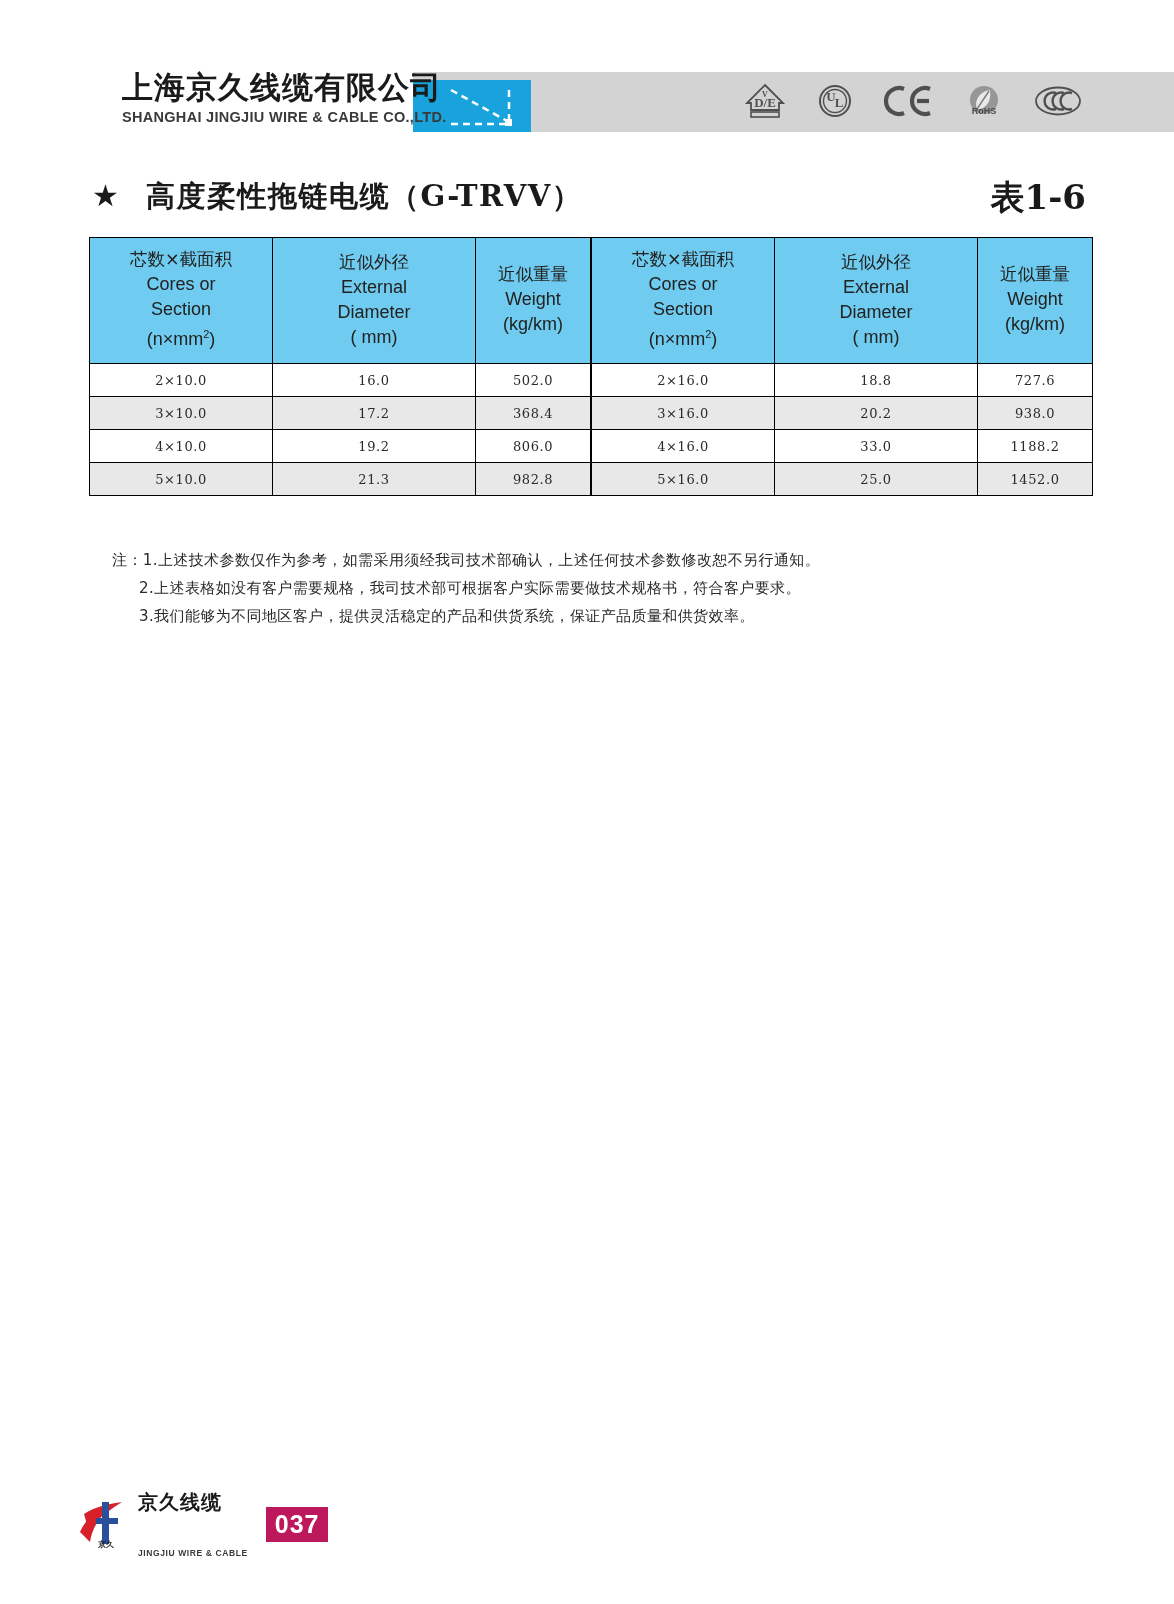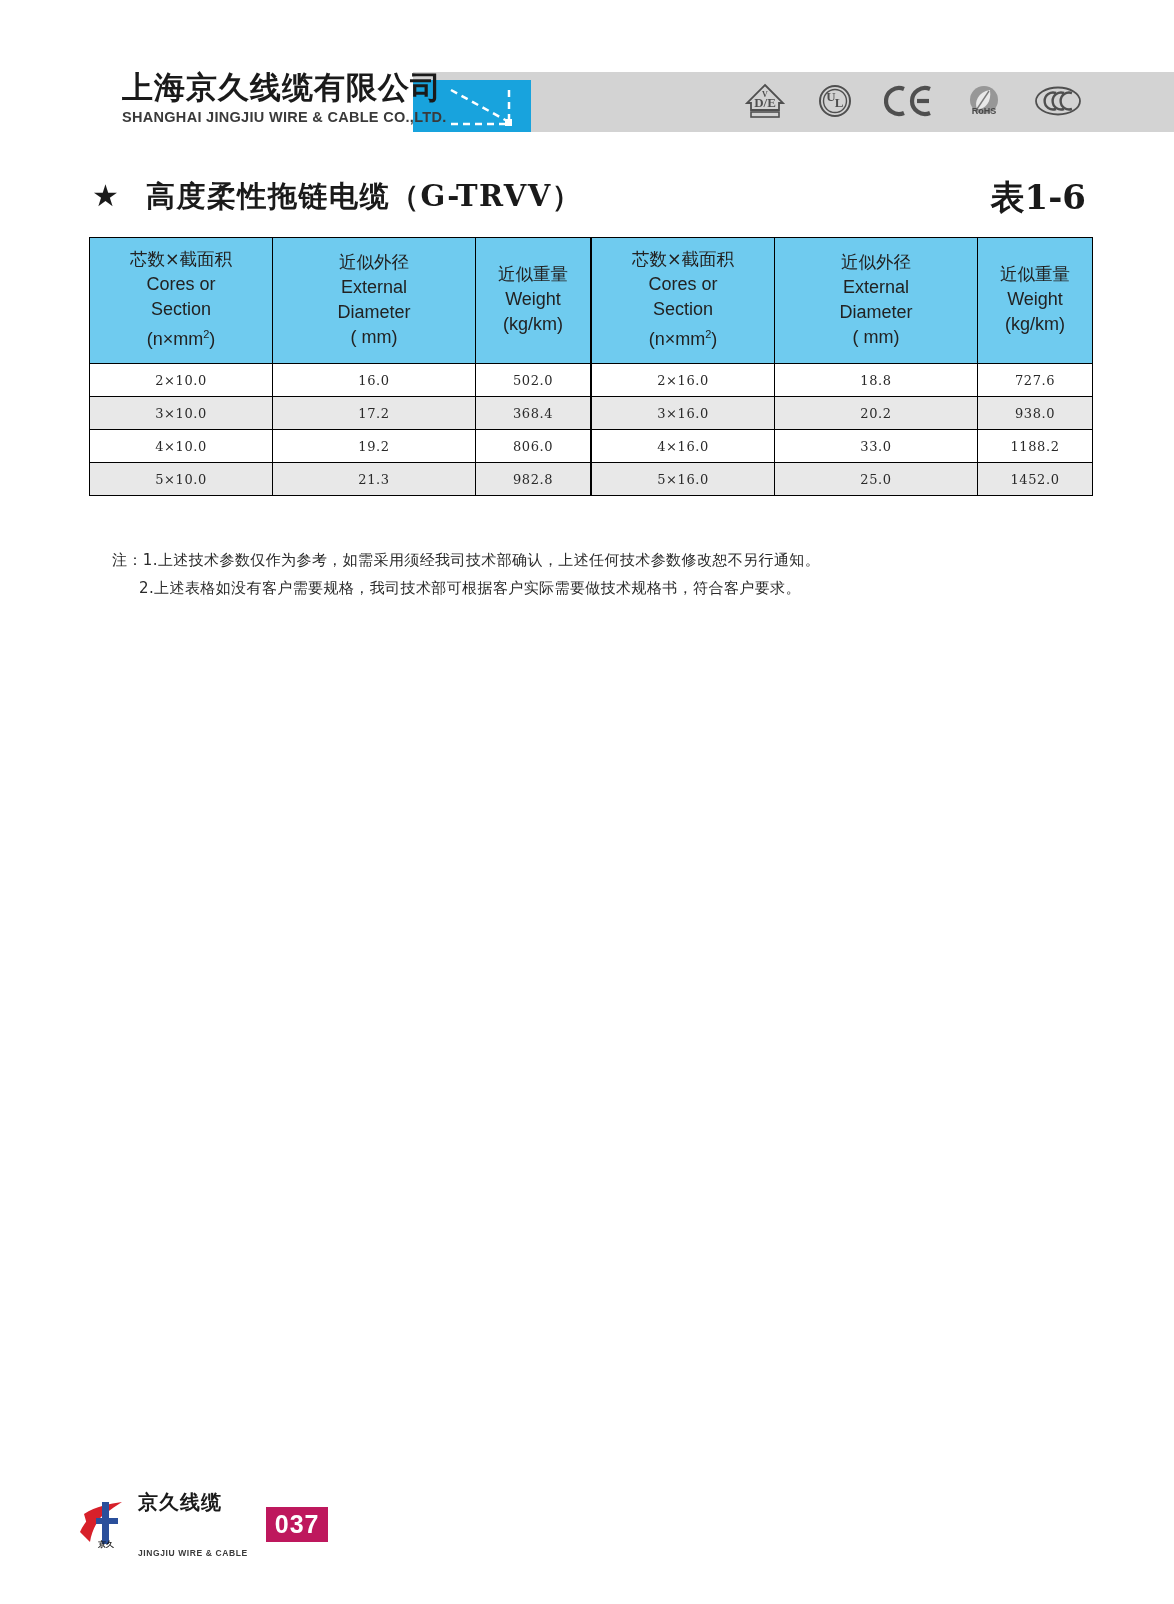--- a/index.html
+++ b/index.html
@@ -397,20 +397,21 @@
       <td class="col-mid-sep">5×16.0</td>
       <td>25.0</td>
       <td>1452.0</td>
     </tr>
   </tbody>
 </table>
 
 <div class="notes">
   <div class="note-line">注：1.上述技术参数仅作为参考，如需采用须经我司技术部确认，上述任何技术参数修改恕不另行通知。</div>
   <div class="note-line note-indent">2.上述表格如没有客户需要规格，我司技术部可根据客户实际需要做技术规格书，符合客户要求。</div>
+  <div class="note-line note-indent">3.我们能够为不同地区客户，提供灵活稳定的产品和供货系统，保证产品质量和供货效率。</div>
 </div>
 
 <div class="footer">
   <div class="footer-mark">
     <svg width="54" height="52" viewBox="0 0 54 52">
       <path d="M8 16 C20 8 34 6 46 4 C34 12 22 20 12 30 Z" fill="#d7202a"></path>
       <path d="M4 34 C10 20 22 12 34 9 C24 18 16 30 14 44 Z" fill="#d7202a"></path>
       <path d="M26 4 L33 4 L33 46 L26 46 Z" fill="#2a4f9b"></path>
       <path d="M20 20 L42 20 L42 26 L20 26 Z" fill="#2a4f9b"></path>
       <text x="30" y="49" font-family="DejaVu Sans, sans-serif" font-size="8" font-weight="bold" fill="#1a1a1a" text-anchor="middle">京久</text>

